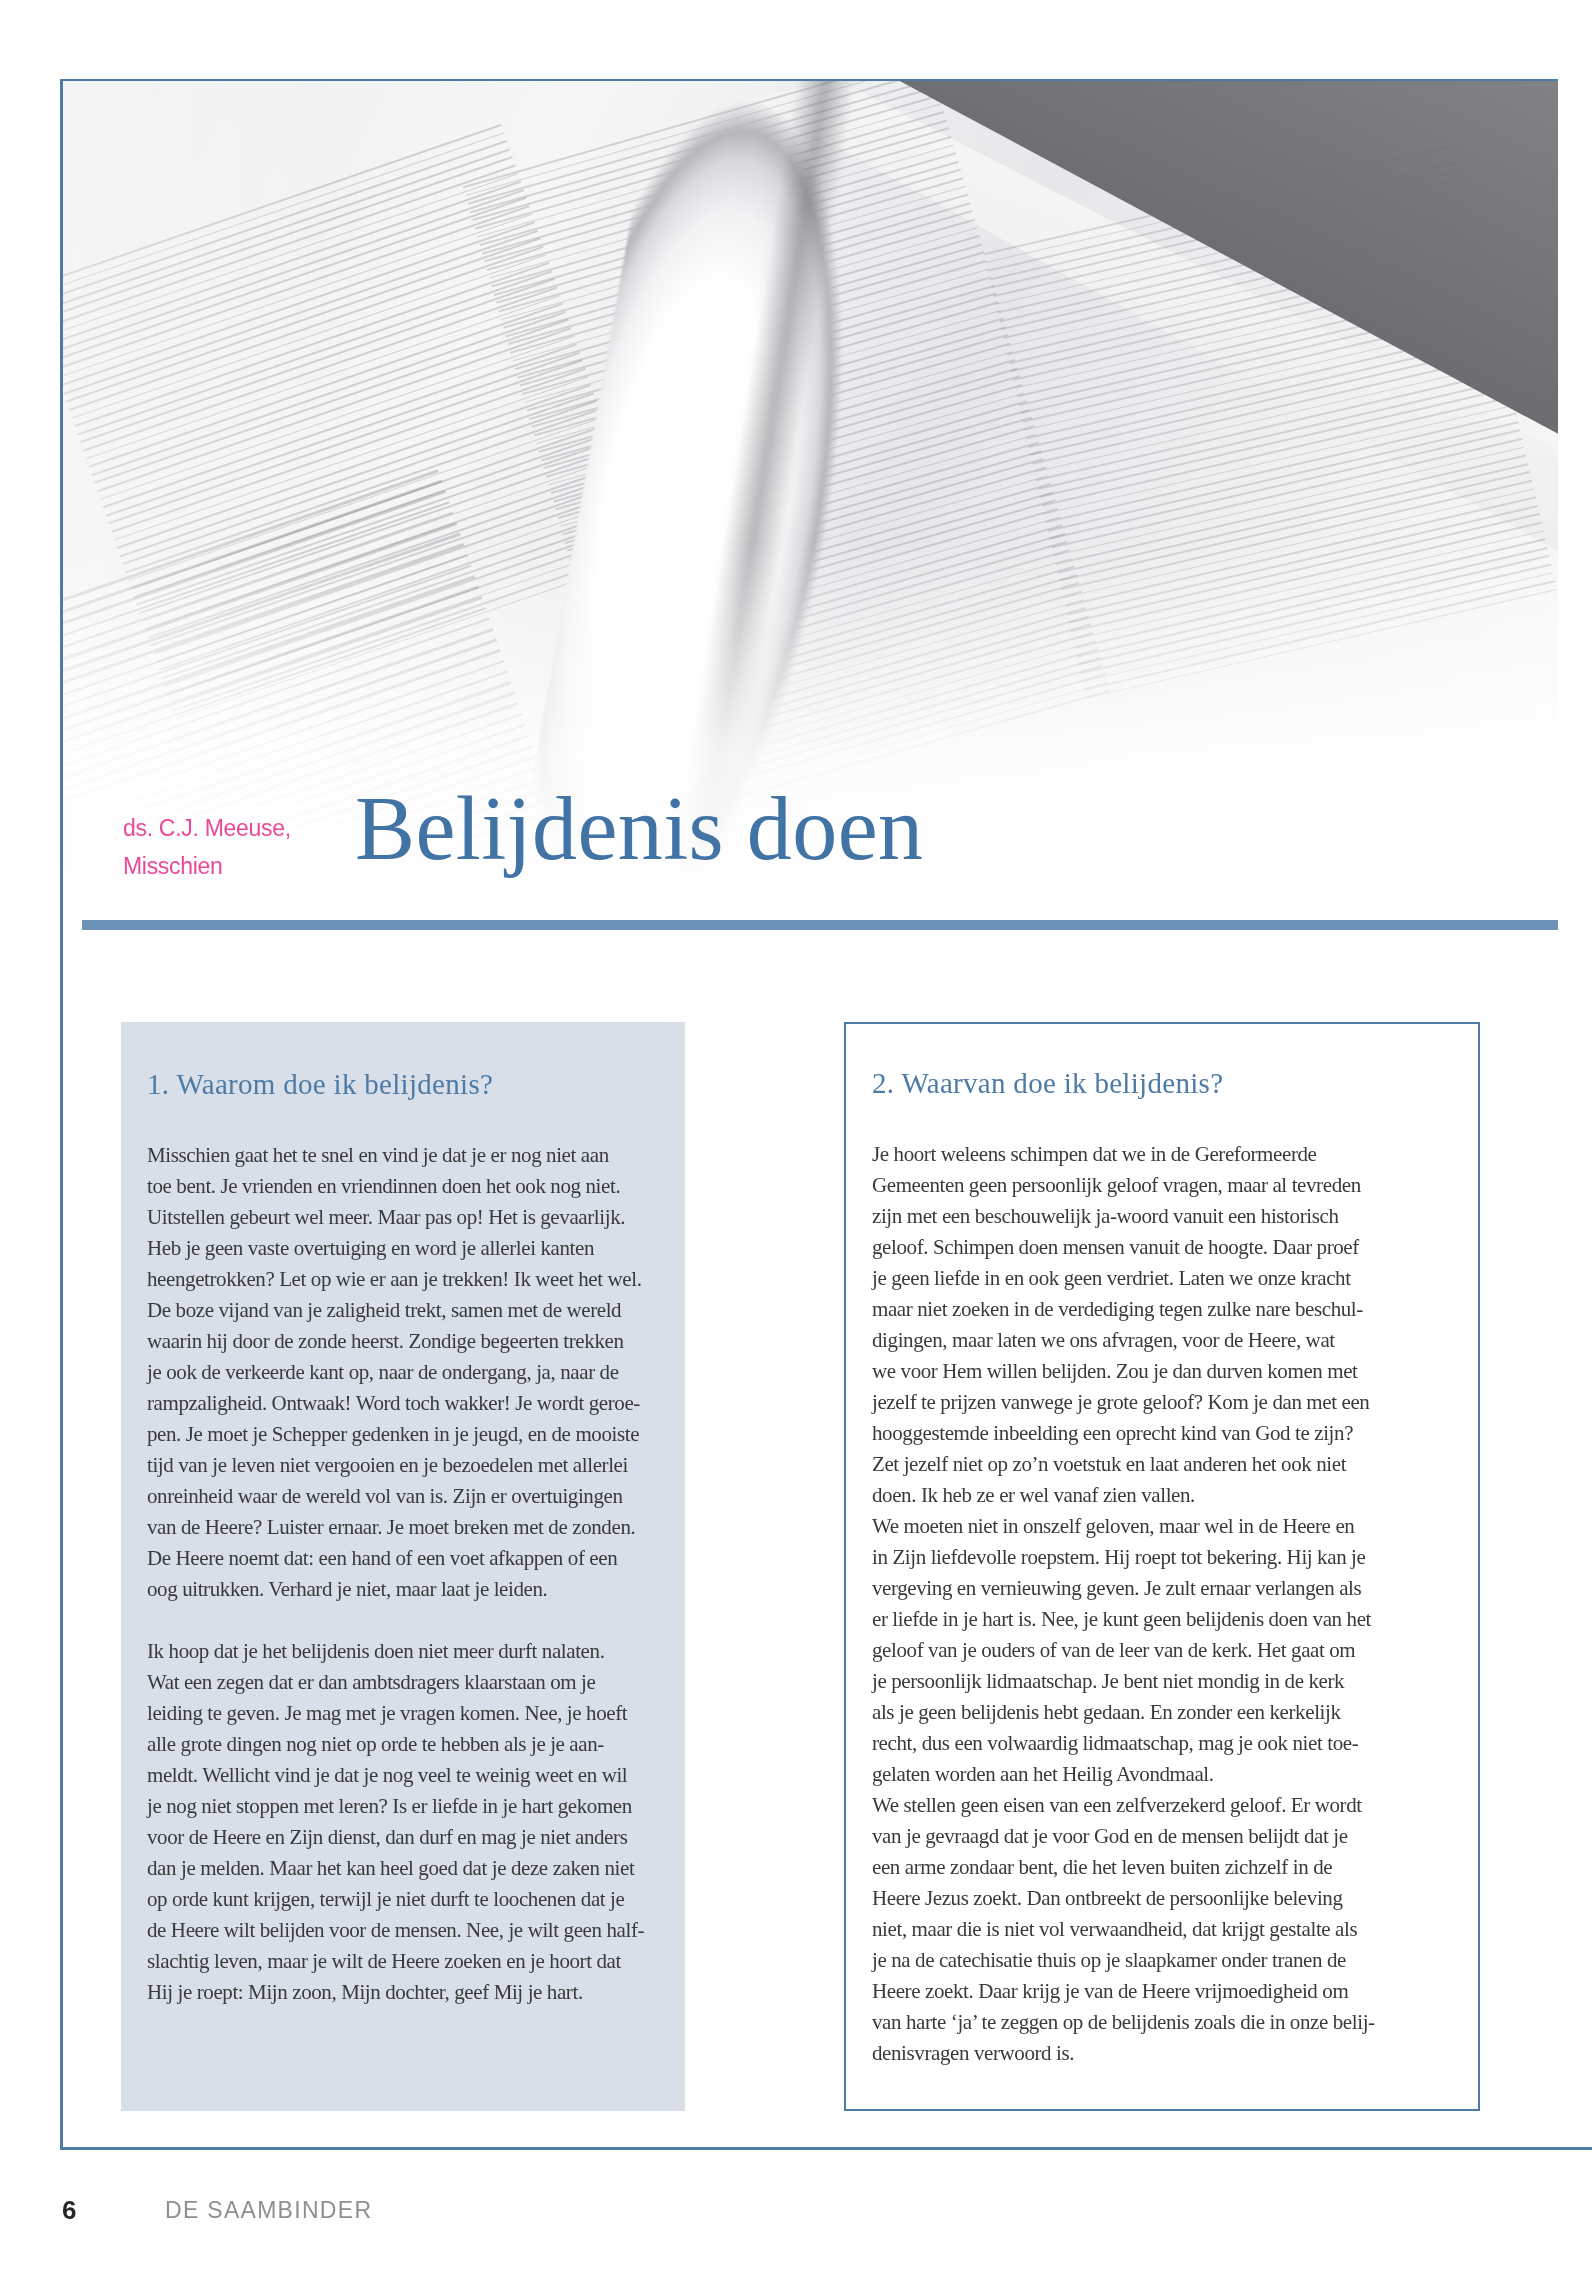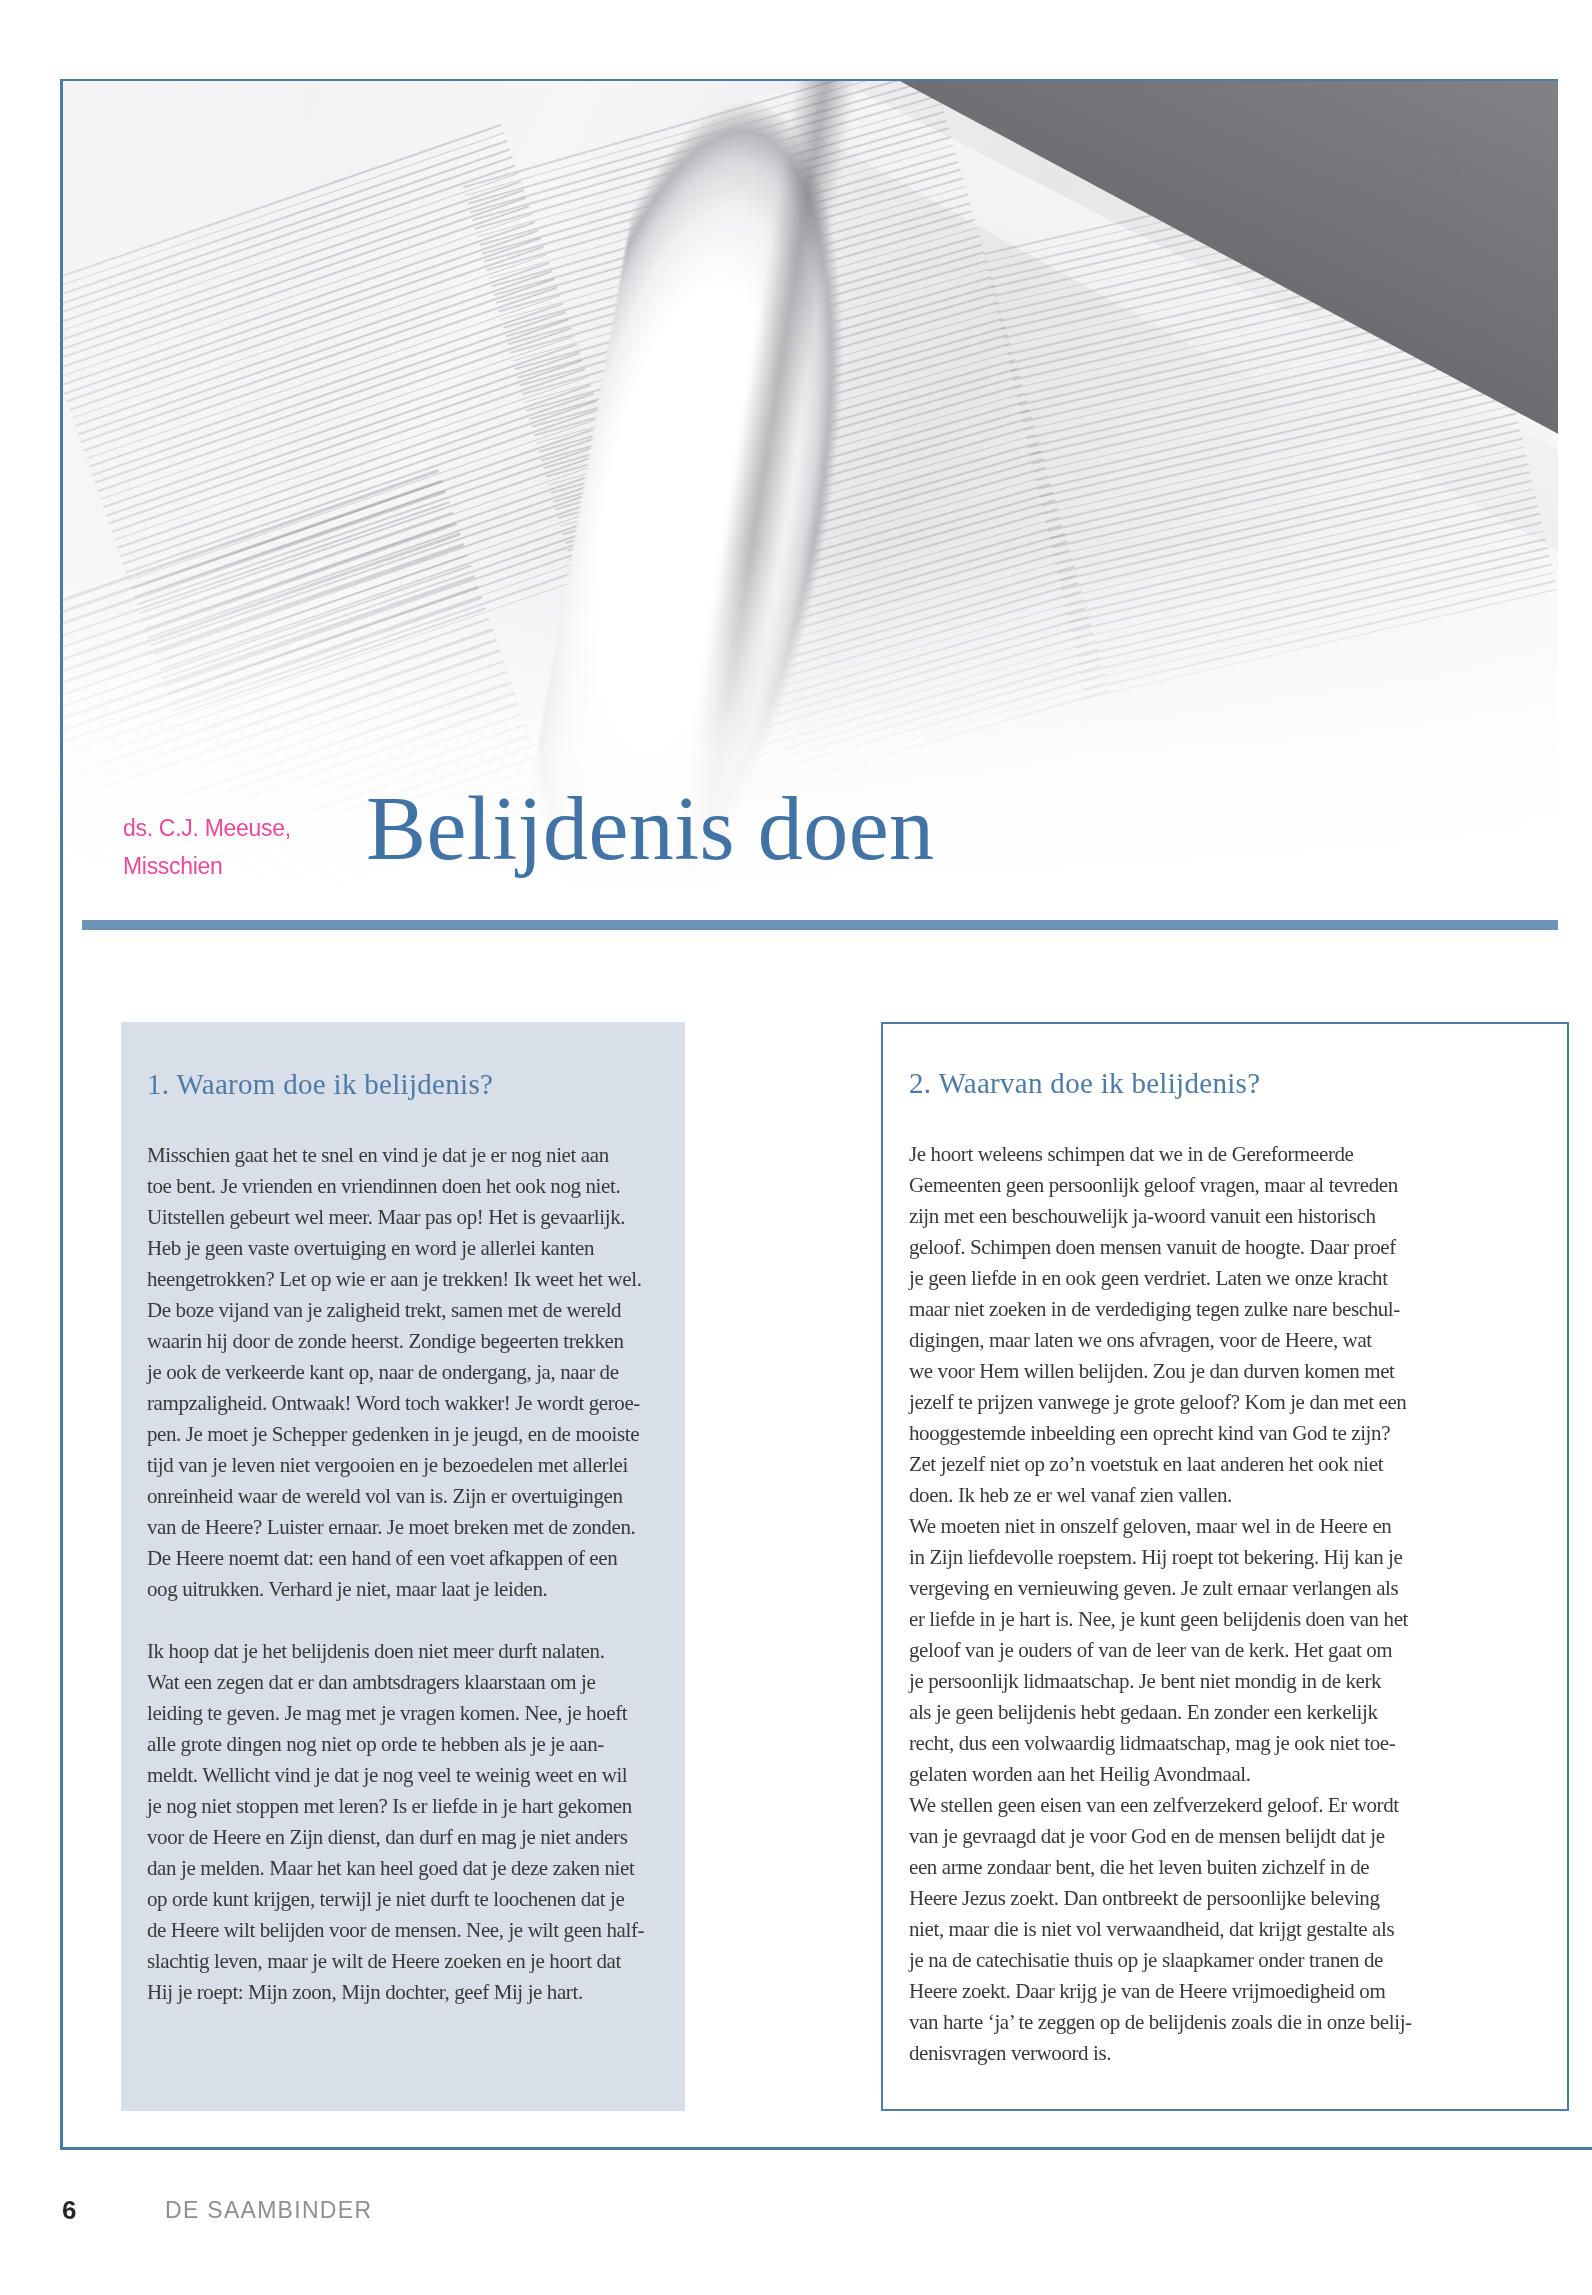--- a/index.html
+++ b/index.html
@@ -41,29 +41,29 @@
   .turn-shadow{position:absolute;left:664px;top:-52px;width:60px;height:984px;transform:rotate(9deg);
         background:linear-gradient(90deg,rgba(0,0,0,0),rgba(96,96,104,.45),rgba(0,0,0,0));
         filter:blur(2.6px);}
   .fade{background:
         linear-gradient(180deg,rgba(255,255,255,0) 55%,rgba(255,255,255,.85) 80%,#ffffff 97%),
         linear-gradient(90deg,rgba(255,255,255,.35) 0%,rgba(255,255,255,0) 18%);}
 
   
   .byline{position:absolute;left:123px;top:809px;color:#ec4899;font-size:23px;line-height:38px;letter-spacing:-0.3px;}
   .page-title{
-    position:absolute;left:366px;top:784px;
+    position:absolute;left:355px;top:784px;
     font-family:"Liberation Serif","DejaVu Serif",serif;
     font-size:90px;line-height:1;color:var(--title,#4173a4);letter-spacing:0.4px;
   }
 
   
   .panel{box-sizing:border-box;position:absolute;top:1022px;height:1089px;}
   .panel-left{left:121px;width:564px;background:var(--panel,#d8dfe9);padding:36px 21px 0 26px;}
-  .panel-right{left:844px;width:688px;background:#ffffff;border:2.6px solid var(--accent,#4d7ba6);padding:33px 19px 0 26px;margin-left:37px;}
+  .panel-right{left:844px;width:636px;background:#ffffff;border:2.6px solid var(--accent,#4d7ba6);padding:33px 19px 0 26px;}
   .sec-heading{
     font-family:"Liberation Serif","DejaVu Serif",serif;
     font-weight:400;color:var(--accent,#4d7ba6);
     font-size:29px;line-height:35px;margin:8.6px 0 38px 0;letter-spacing:0.3px;
   }
   .para{
     white-space:pre-line;
     color:#3a3a3a;font-size:21px;line-height:31px;letter-spacing:-0.4px;
     margin:0 0 31px 0;
     font-family:Liberation Serif, serif;

